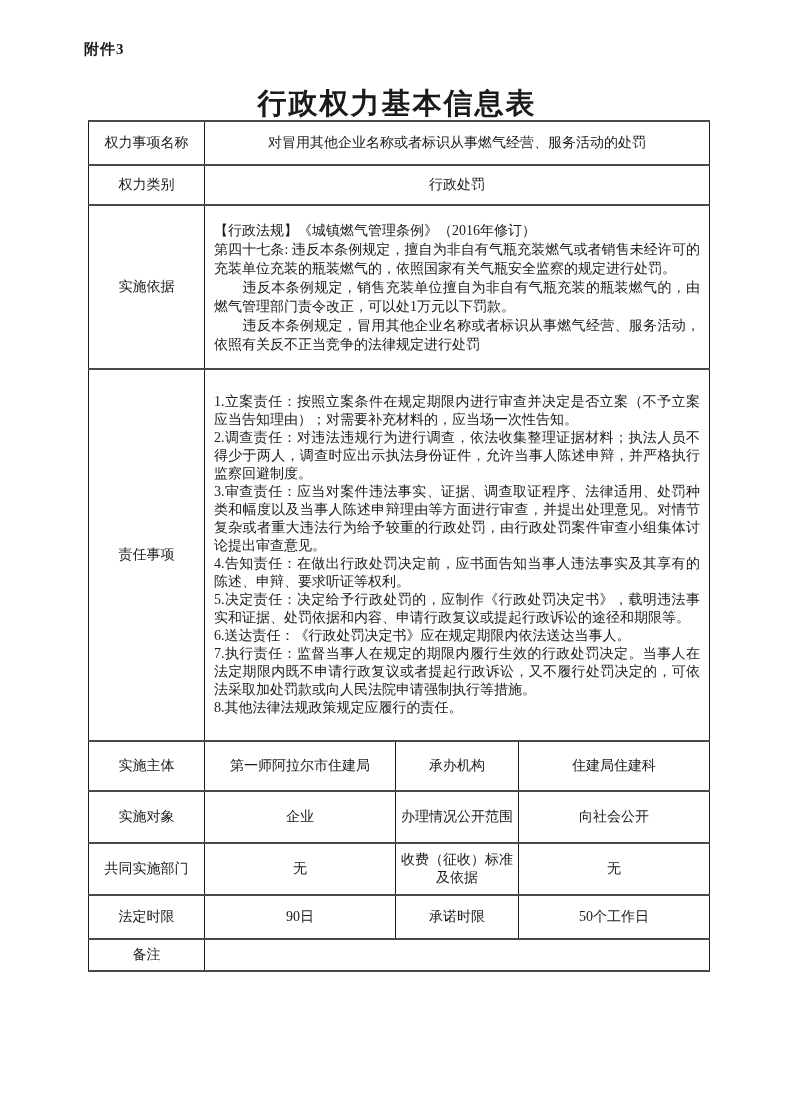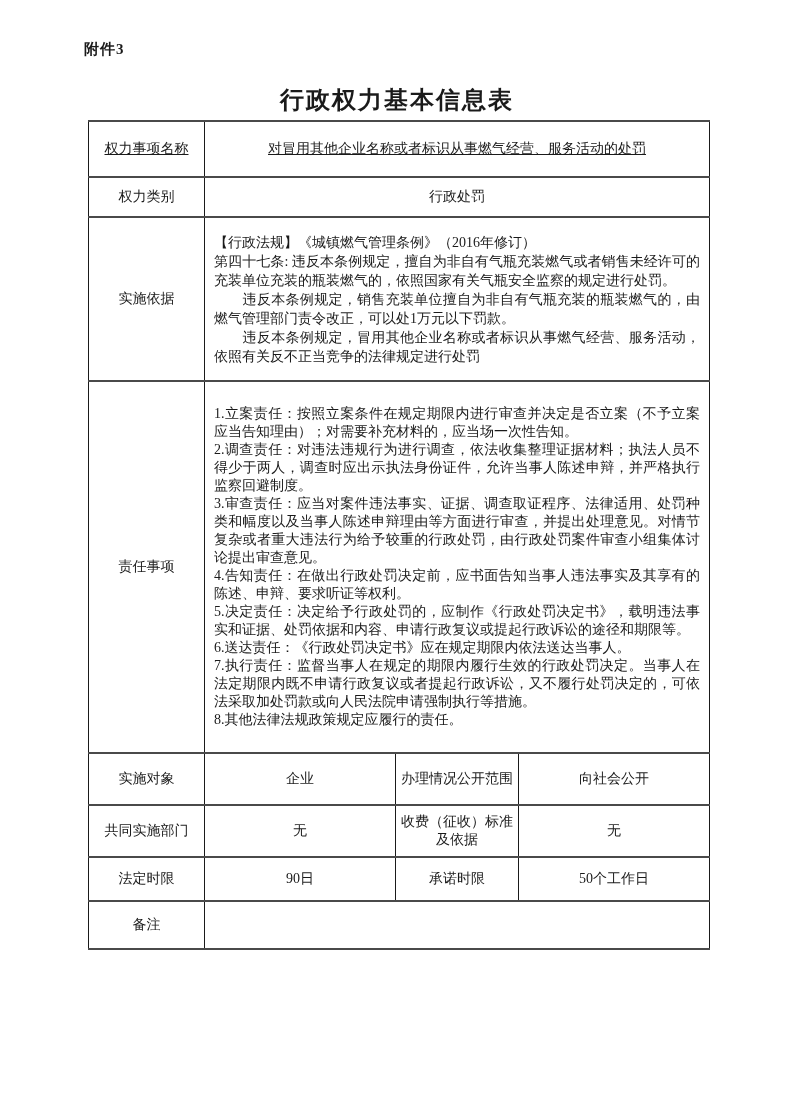--- a/index.html
+++ b/index.html
@@ -9,21 +9,21 @@
     font-family: "Liberation Serif", "DejaVu Serif", serif;
     color: #1a1a1a;
   }
   .page { position: relative; width: 794px; height: 1108px; overflow: hidden; }
   .attachment {
     position: absolute; left: 84px; top: 40px;
     font-size: 15px; font-weight: bold; letter-spacing: 1px;
   }
   .doc-title {
     position: absolute; left: 0; top: 84px; width: 794px;
-    text-align: center; font-size: 24px; font-weight: bold; letter-spacing: 2px;
+    text-align: center; font-size: 29px; font-weight: bold; letter-spacing: 2px;
   }
   table.info {
     position: absolute; left: 88px; top: 120px;
     width: 621px; table-layout: fixed;
     border-collapse: collapse;
     border: 1px solid #1a1a1a;
   }
   table.info td {
     border-left: 1px solid #1a1a1a;
     border-right: 1px solid #1a1a1a;
@@ -31,30 +31,30 @@
     border-bottom: 2px solid #4a4a4a;
     font-size: 14px;
     vertical-align: middle;
     overflow: hidden;
   }
   td.lab { text-align: center; padding: 2px 4px; }
   td.val-c { text-align: center; padding: 2px 8px; }
   td.val-l { text-align: justify; padding: 6px 9px; }
   .basis-cell div { line-height: 19px; }
   .duty-cell div { line-height: 18px; }
-  tr.r1 { height: 56px; text-decoration: underline; }
+  tr.r1 { height: 44px; }
   tr.r2 { height: 40px; }
   tr.r3 { height: 164px; }
   tr.r4 { height: 372px; }
   tr.r5 { height: 50px; }
   tr.r6 { height: 52px; }
   tr.r7 { height: 52px; }
   tr.r8 { height: 44px; }
   tr.r9 { height: 50px; }
-  tr.r10 { height: 48px; }
+  tr.r10 { height: 32px; }
 </style>
 </head>
 <body>
 
 <div class="page">
 
   <div class="attachment">附件3</div>
 
   <div class="doc-title">行政权力基本信息表</div>
 
@@ -94,20 +94,26 @@
           <div>2.调查责任：对违法违规行为进行调查，依法收集整理证据材料；执法人员不得少于两人，调查时应出示执法身份证件，允许当事人陈述申辩，并严格执行监察回避制度。</div>
           <div>3.审查责任：应当对案件违法事实、证据、调查取证程序、法律适用、处罚种类和幅度以及当事人陈述申辩理由等方面进行审查，并提出处理意见。对情节复杂或者重大违法行为给予较重的行政处罚，由行政处罚案件审查小组集体讨论提出审查意见。</div>
           <div>4.告知责任：在做出行政处罚决定前，应书面告知当事人违法事实及其享有的陈述、申辩、要求听证等权利。</div>
           <div>5.决定责任：决定给予行政处罚的，应制作《行政处罚决定书》，载明违法事实和证据、处罚依据和内容、申请行政复议或提起行政诉讼的途径和期限等。</div>
           <div>6.送达责任：《行政处罚决定书》应在规定期限内依法送达当事人。</div>
           <div>7.执行责任：监督当事人在规定的期限内履行生效的行政处罚决定。当事人在法定期限内既不申请行政复议或者提起行政诉讼，又不履行处罚决定的，可依法采取加处罚款或向人民法院申请强制执行等措施。</div>
           <div>8.其他法律法规政策规定应履行的责任。</div>
         </td>
       </tr>
 
+      <tr class="r5">
+        <td class="lab">实施主体</td>
+        <td class="val-c">第一师阿拉尔市住建局</td>
+        <td class="lab">承办机构</td>
+        <td class="val-c">住建局住建科</td>
+      </tr>
 
       <tr class="r6">
         <td class="lab">实施对象</td>
         <td class="val-c">企业</td>
         <td class="lab">办理情况公开范围</td>
         <td class="val-c">向社会公开</td>
       </tr>
 
       <tr class="r7">
         <td class="lab">共同实施部门</td>

